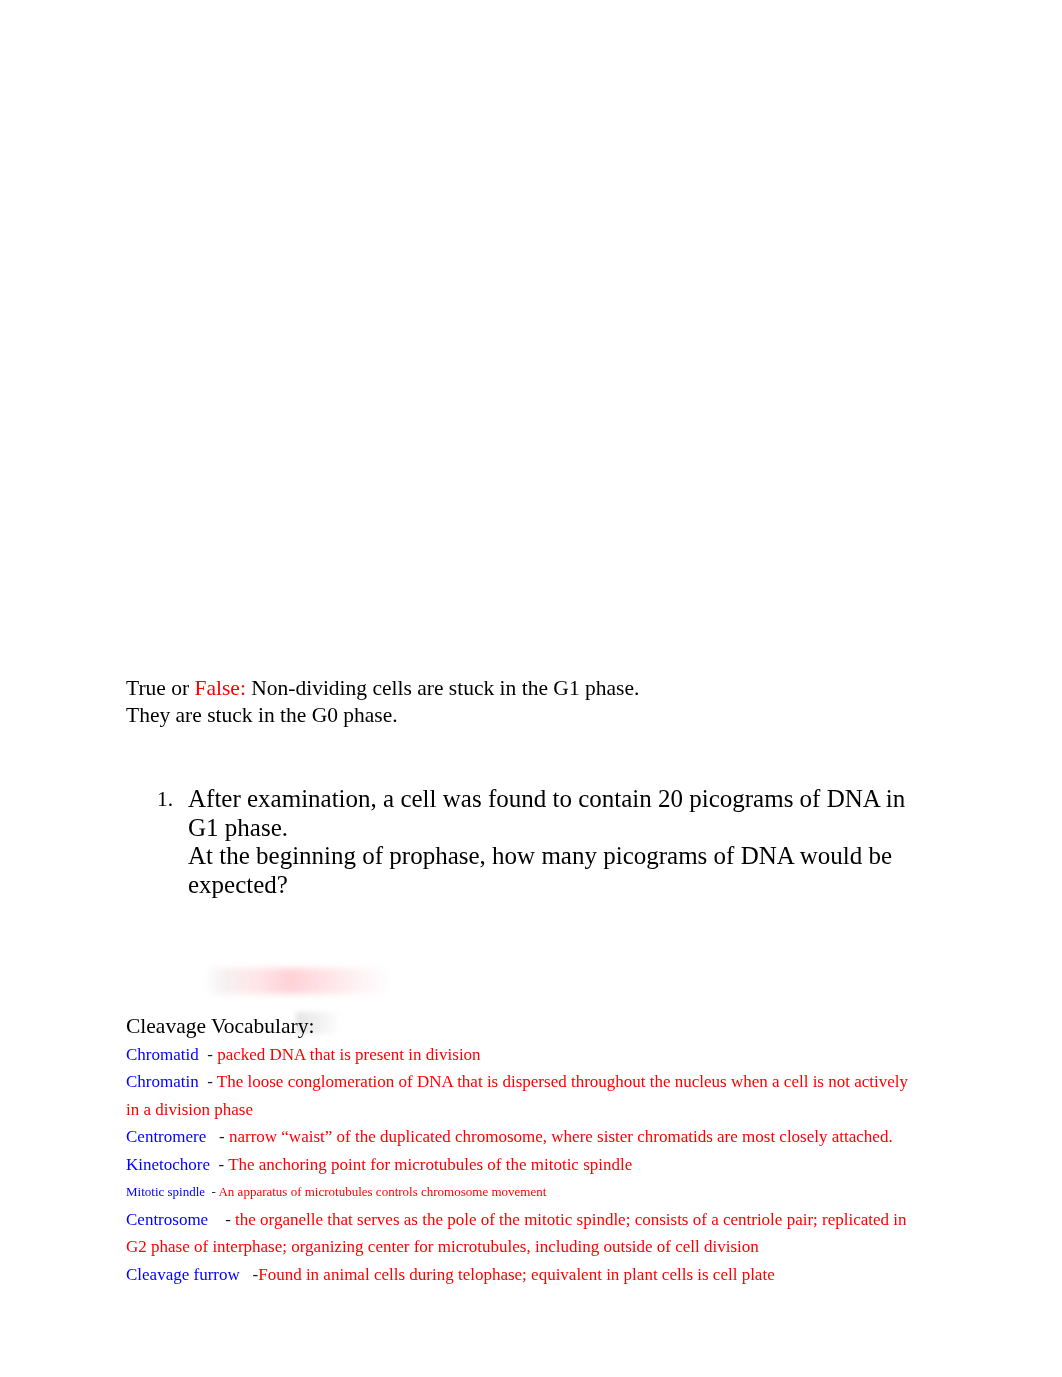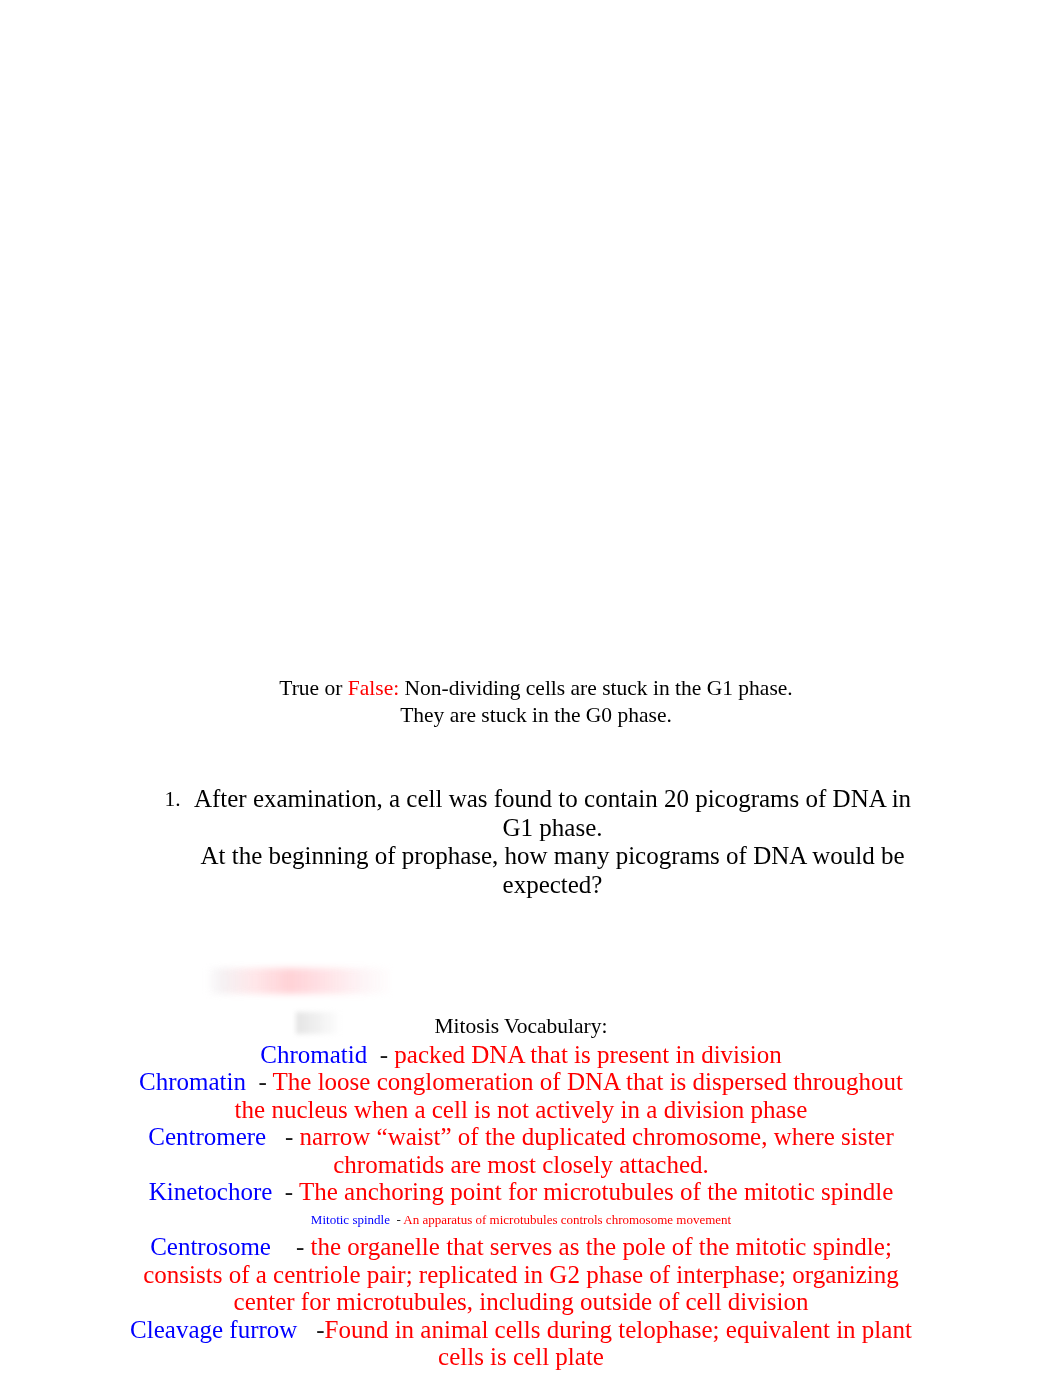--- a/index.html
+++ b/index.html
@@ -10,21 +10,20 @@
   body {
     font-family: "Liberation Serif", "DejaVu Serif", serif;
     color: #000000;
   }
   #page {
     position: relative;
     width: 1062px;
     height: 1377px;
     background: #ffffff;
     overflow: hidden;
-    text-align: center;
   }
 
   
   .block {
     position: absolute;
     left: 126px;
   }
 
   
   #tf-block { top: 675px; width: 820px; }
@@ -85,21 +84,21 @@
   }
 
   
   #vocab-block { top: 1013px; width: 790px; }
   .vocab-heading {
     font-size: 21.5px;
     line-height: 27.5px;
     color: #000000;
   }
   .vocab-entry {
-    font-size: 25px;
+    font-size: 17px;
     line-height: 27.5px;
     white-space: pre-wrap;
   }
   .vocab-entry.small { font-size: 13px; }
   .term { color: #0000ff; }
   .dash { color: #1a1a1a; }
   .def  { color: #ff0000; }
 </style>
 </head>
 <body>
@@ -118,21 +117,21 @@
         <div>After examination, a cell was found to contain 20 picograms of DNA in G1 phase.</div>
         <div>At the beginning of prophase, how many picograms of DNA would be expected?</div>
       </div>
     </div>
   </div>
 
   <div class="smudge" id="smudge-red"></div>
   <div class="smudge" id="smudge-gray"></div>
 
   <div class="block" id="vocab-block">
-    <div class="vocab-heading">Mitosis Vocabulary:</div>
+    <div class="vocab-heading">Cleavage Vocabulary:</div>
 
     <div class="vocab-entry"><span class="term">Chromatid</span><span class="dash">  - </span><span class="def">packed DNA that is present in division</span></div>
 
     <div class="vocab-entry"><span class="term">Chromatin</span><span class="dash">  - </span><span class="def">The loose conglomeration of DNA that is dispersed throughout the nucleus when a cell is not actively in a division phase</span></div>
 
     <div class="vocab-entry"><span class="term">Centromere</span><span class="dash">   - </span><span class="def">narrow “waist” of the duplicated chromosome, where sister chromatids are most closely attached.</span></div>
 
     <div class="vocab-entry"><span class="term">Kinetochore</span><span class="dash">  - </span><span class="def">The anchoring point for microtubules of the mitotic spindle</span></div>
 
     <div class="vocab-entry small"><span class="term">Mitotic spindle</span><span class="dash">  - </span><span class="def">An apparatus of microtubules controls chromosome movement</span></div>

